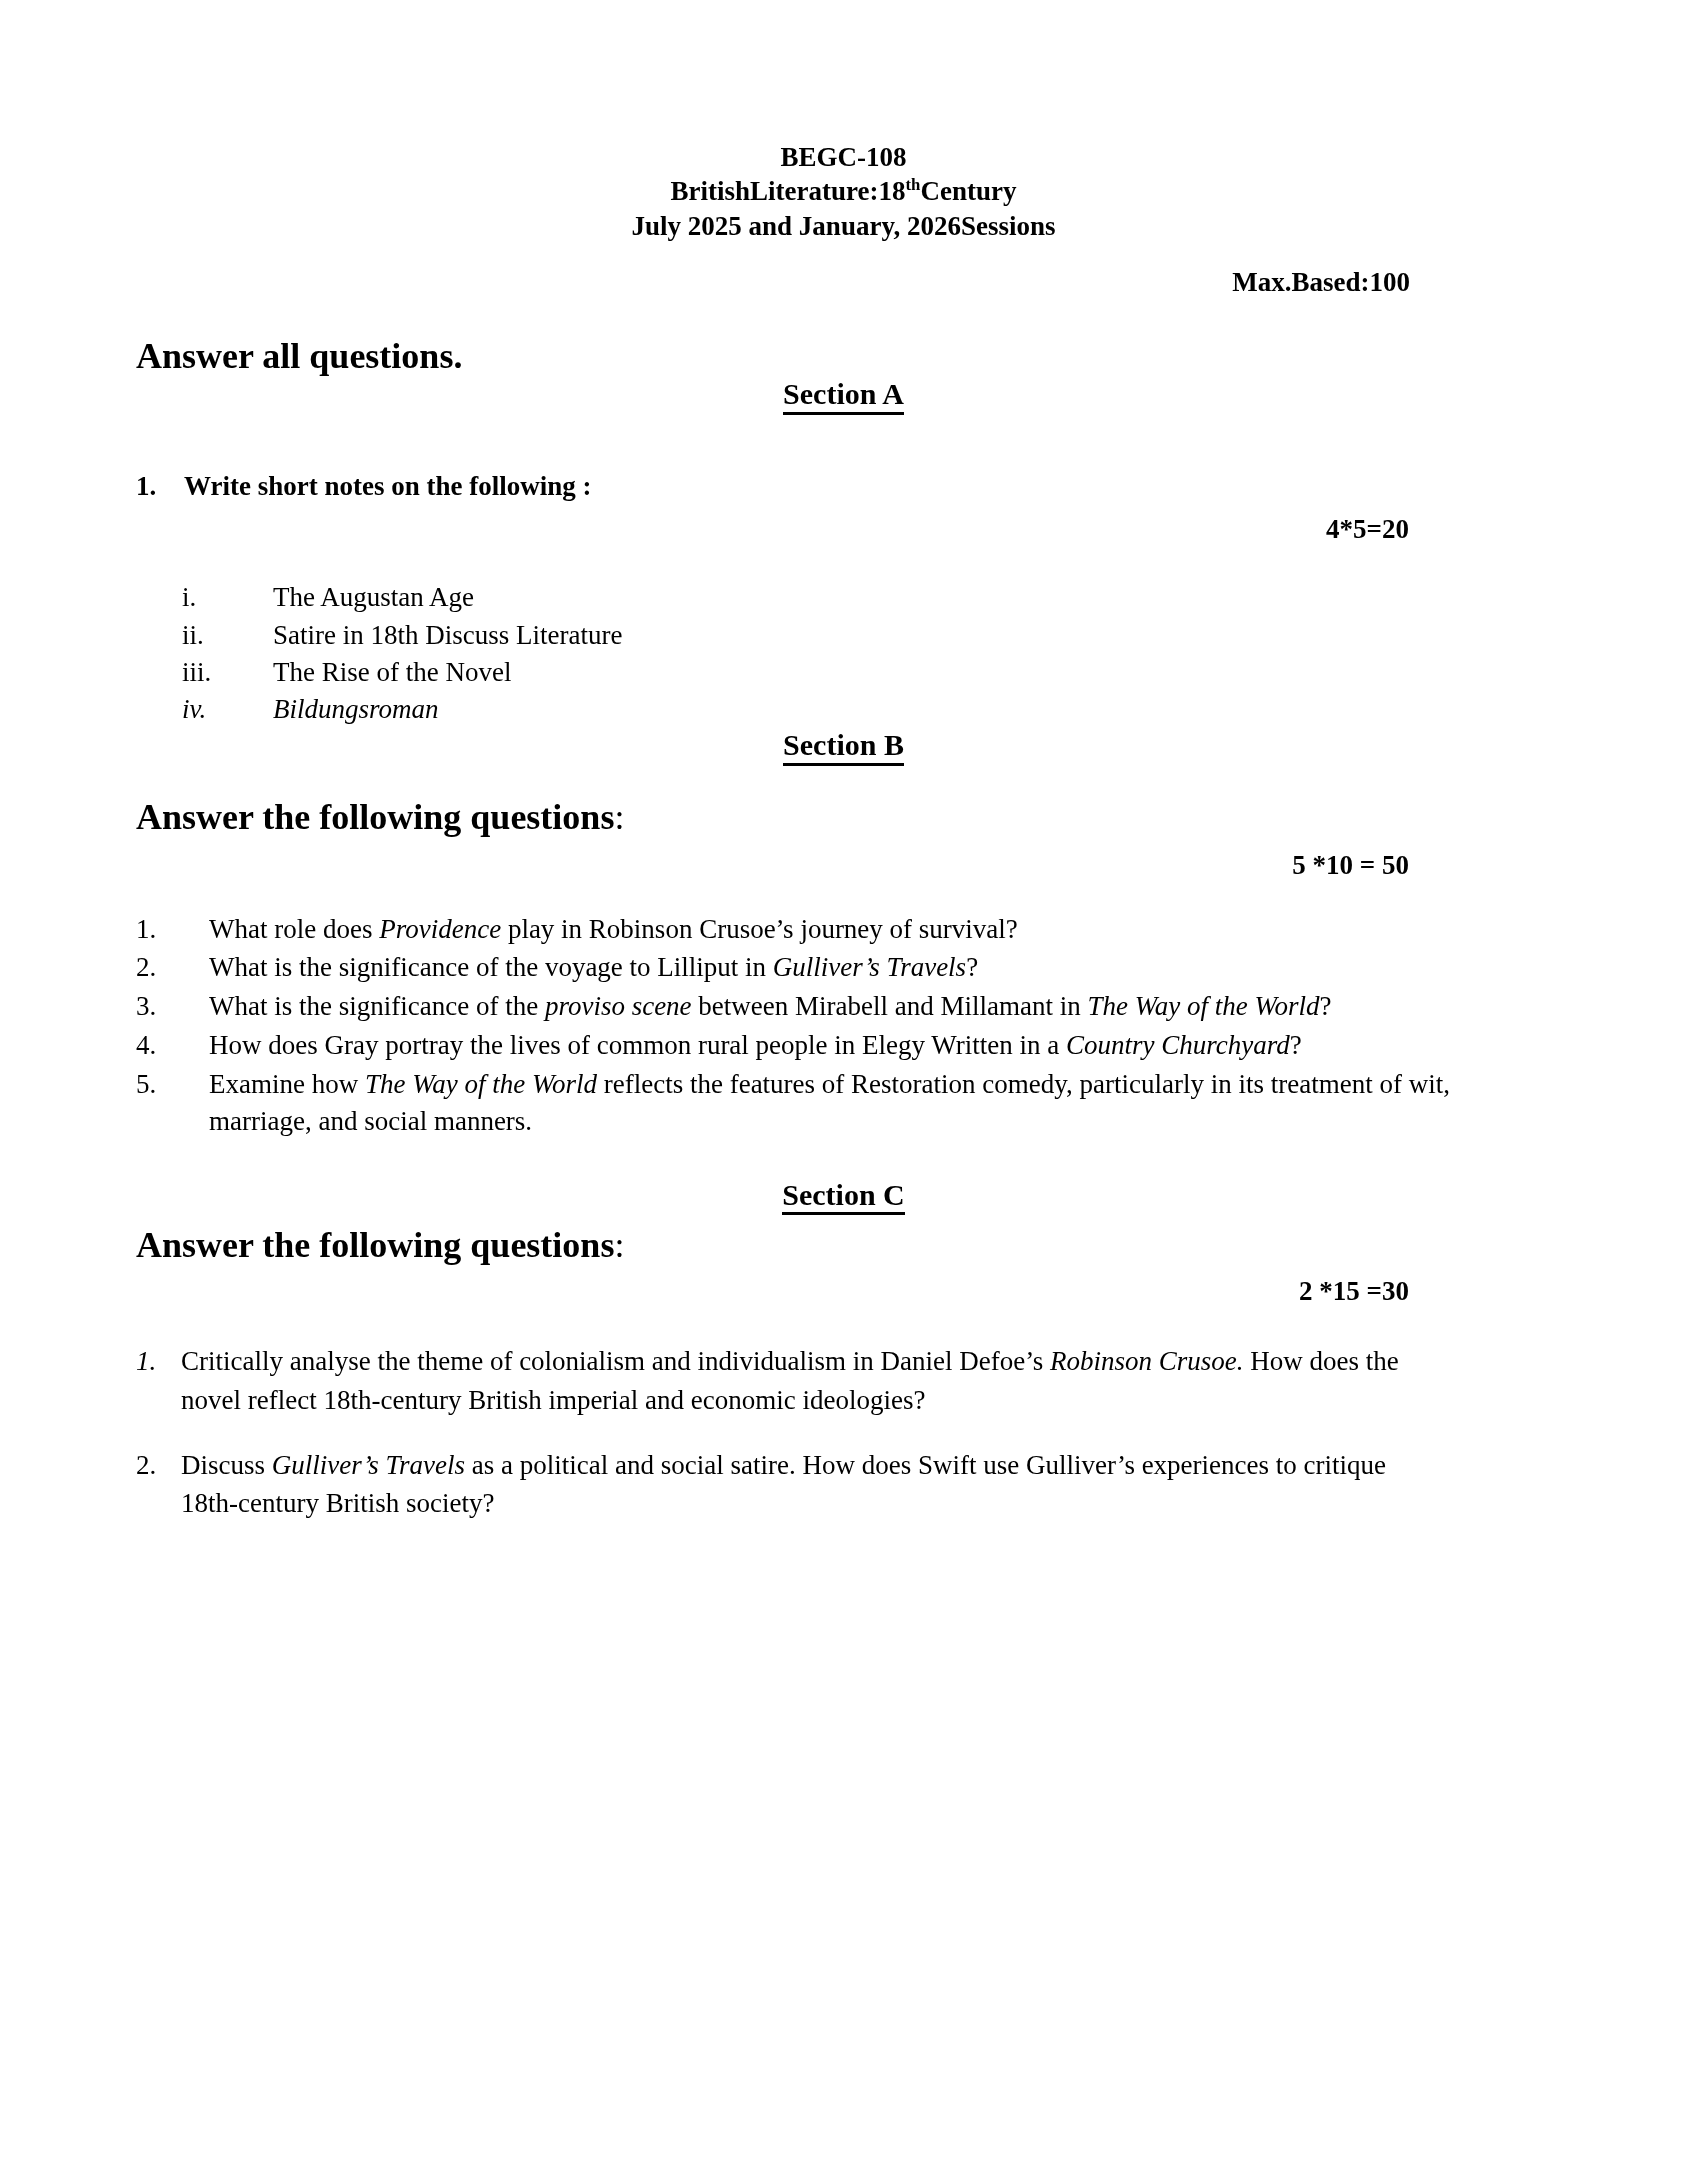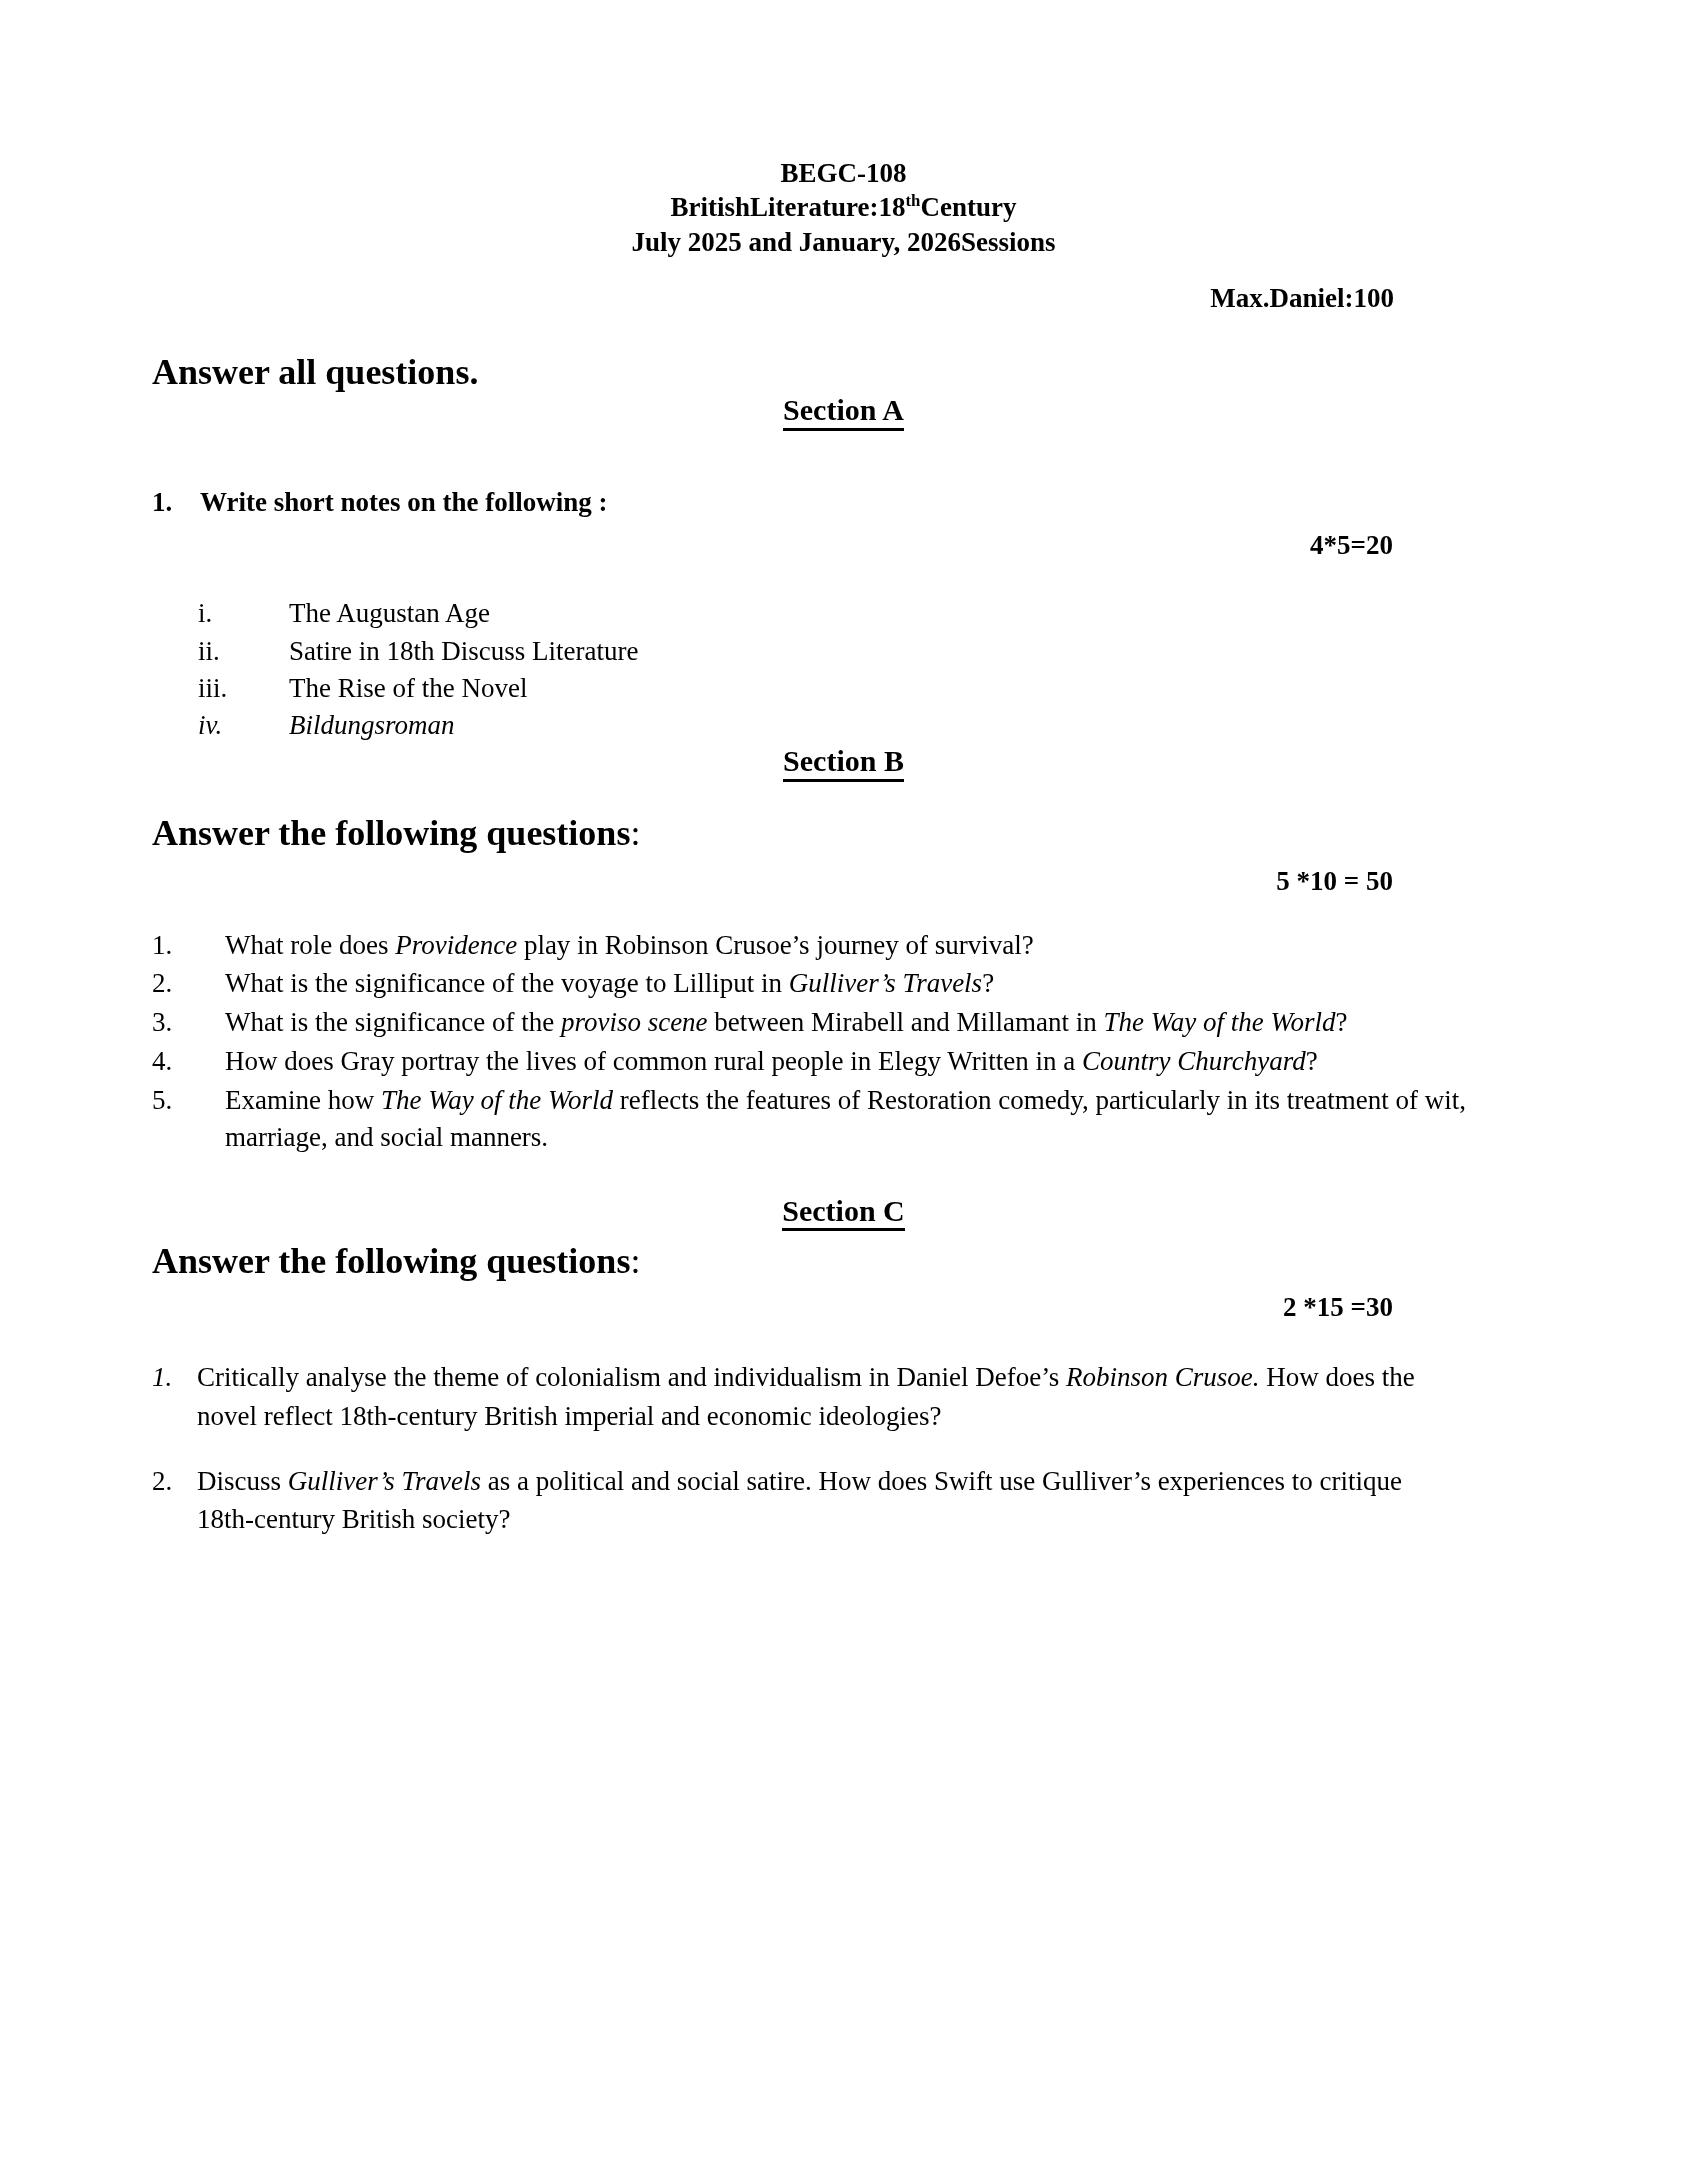--- a/index.html
+++ b/index.html
@@ -13,21 +13,21 @@
     font-family: "Liberation Serif", "DejaVu Serif", serif;
     color: #000000;
     -webkit-font-smoothing: antialiased;
   }
 
   .page {
     position: relative;
     width: 1687px;
     height: 2183px;
     box-sizing: border-box;
-    padding: 16px;
+    padding: 0;
     overflow: hidden;
   }
 
   
   .header {
     text-align: center;
     padding-top: 140px;
     font-weight: bold;
     font-size: 27px;
     line-height: 1.27;
@@ -128,21 +128,21 @@
 <body>
 
 <div class="page">
 
   <div class="header">
     <span class="hline">BEGC-108</span>
     <span class="hline"><span>BritishLiterature:18</span><sup>th</sup><span>Century</span></span>
     <span class="hline">July 2025 and January, 2026Sessions</span>
   </div>
 
-  <div class="marks marks-max">Max.Daniel:100</div>
+  <div class="marks marks-max">Max.Based:100</div>
 
   <div class="lead answer-all">Answer all questions.</div>
 
   <div class="section-title"><span>Section A</span></div>
 
   <div class="q1-line">
     <span class="num">1.</span>
     <span>Write short notes on the following :</span>
   </div>
 

